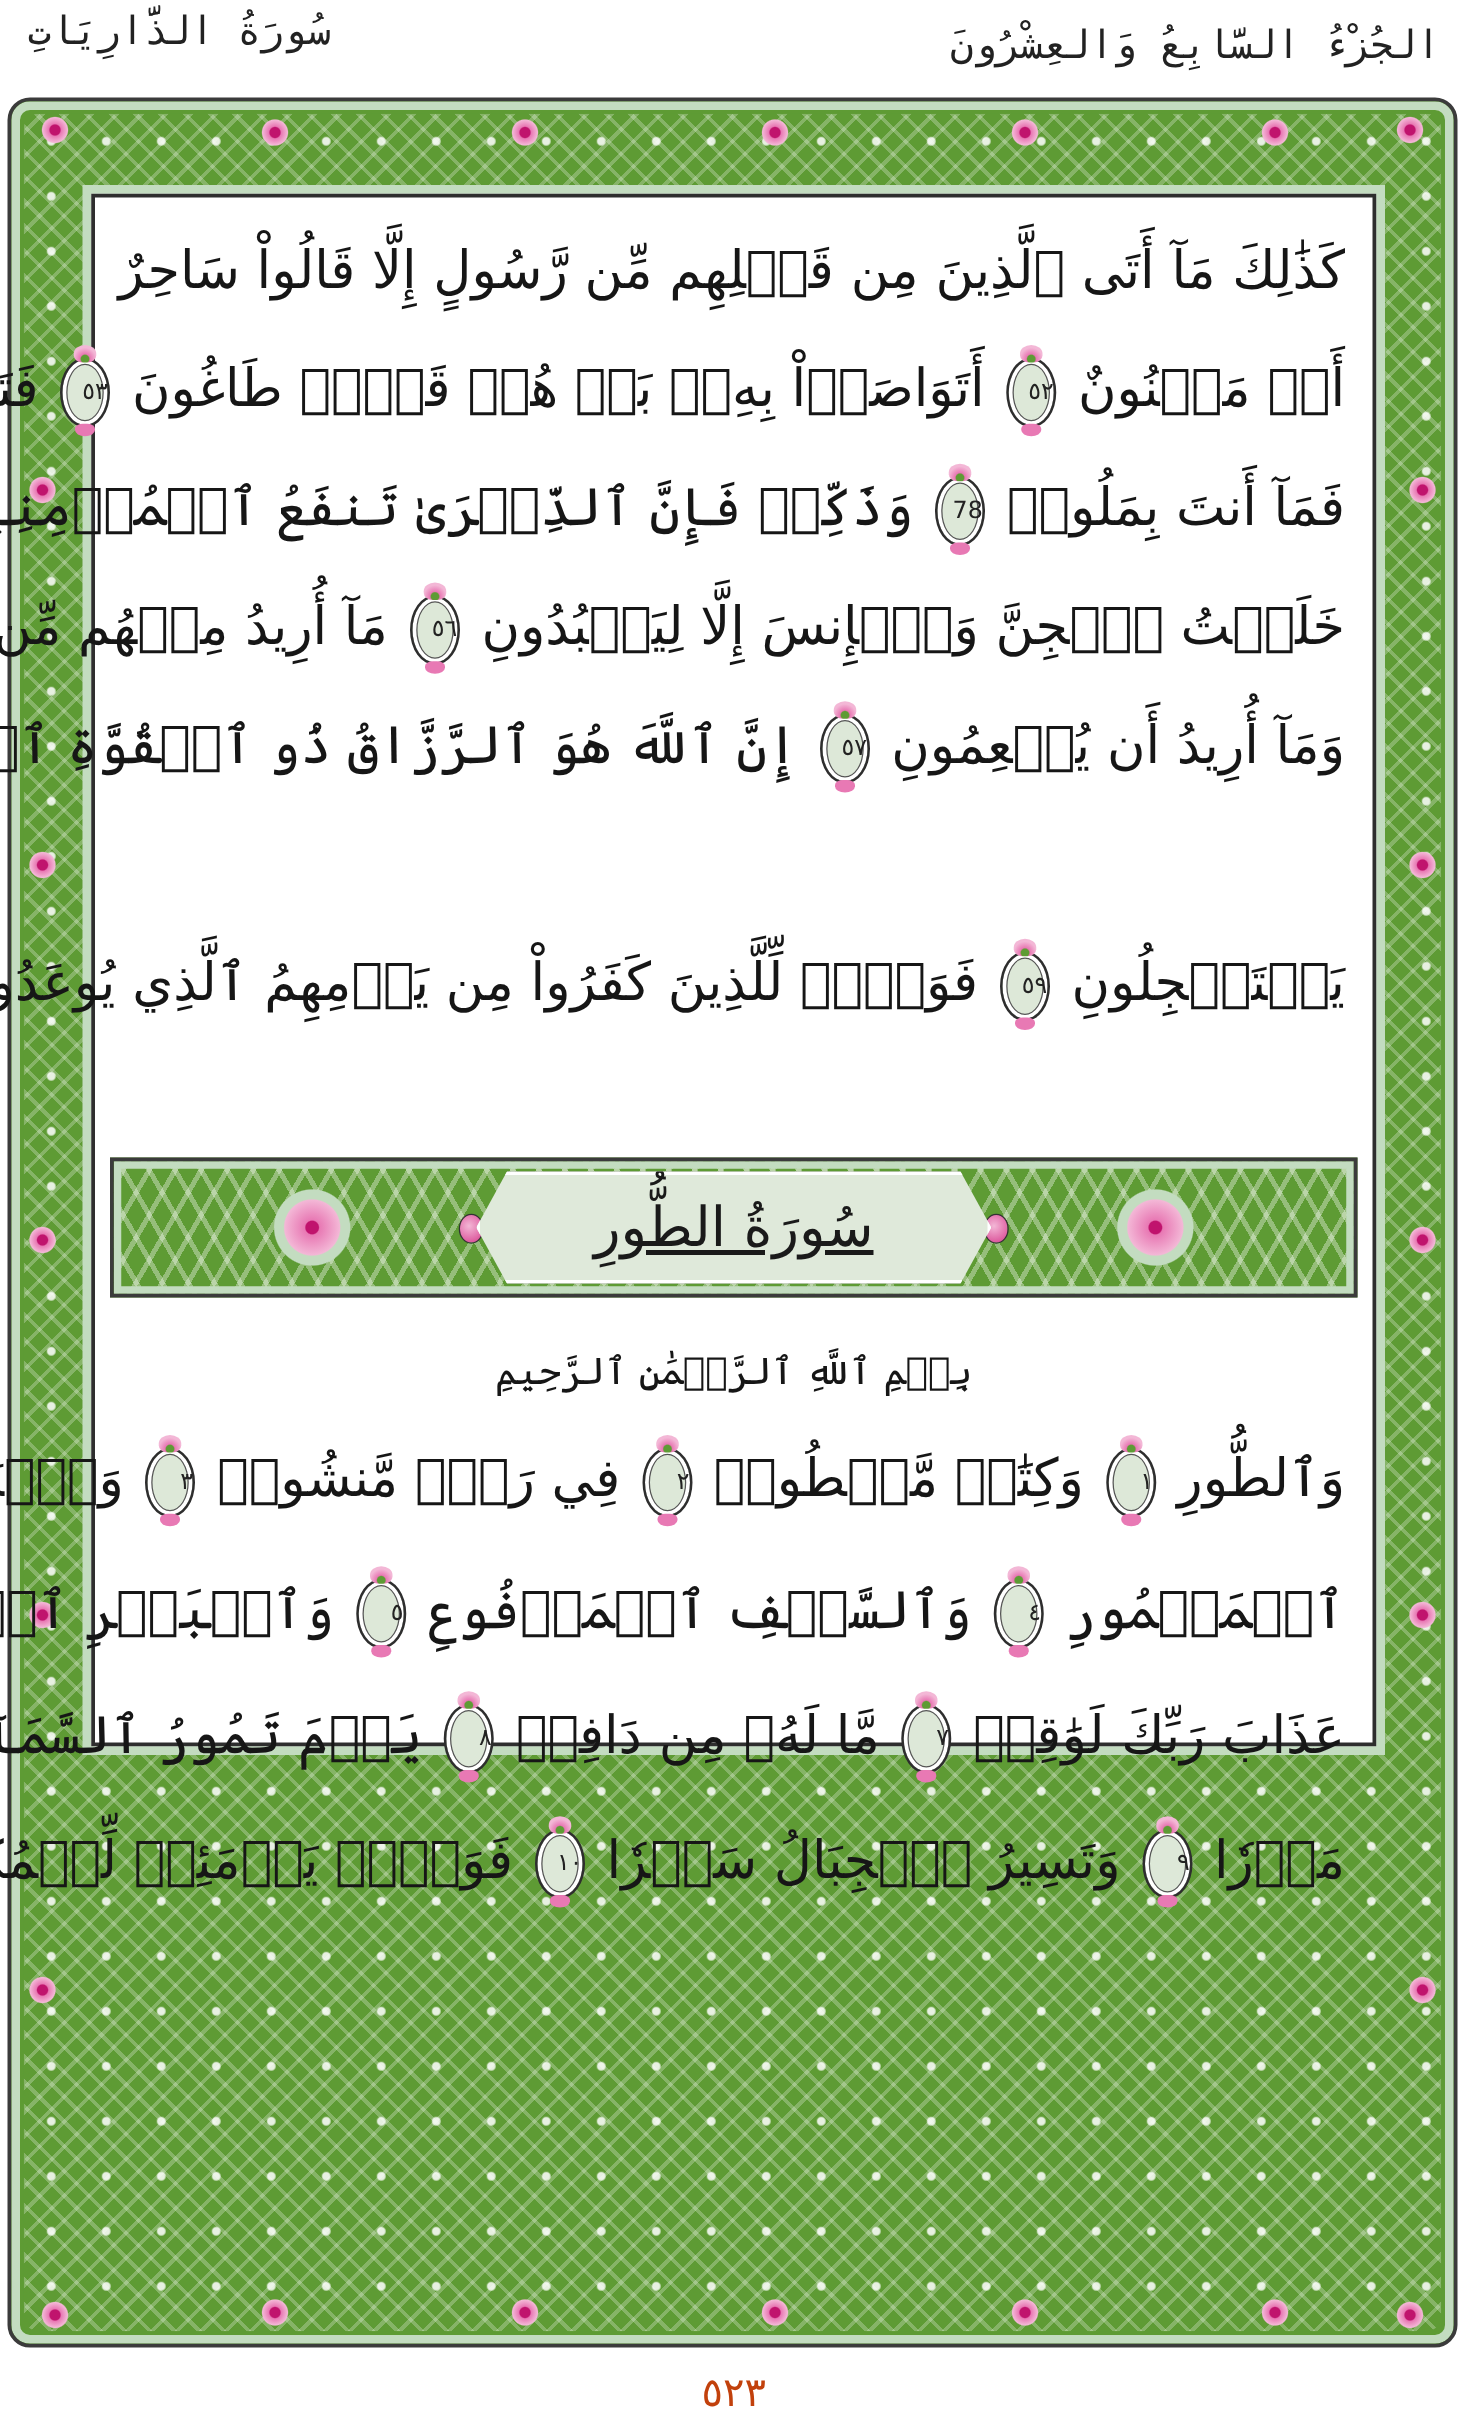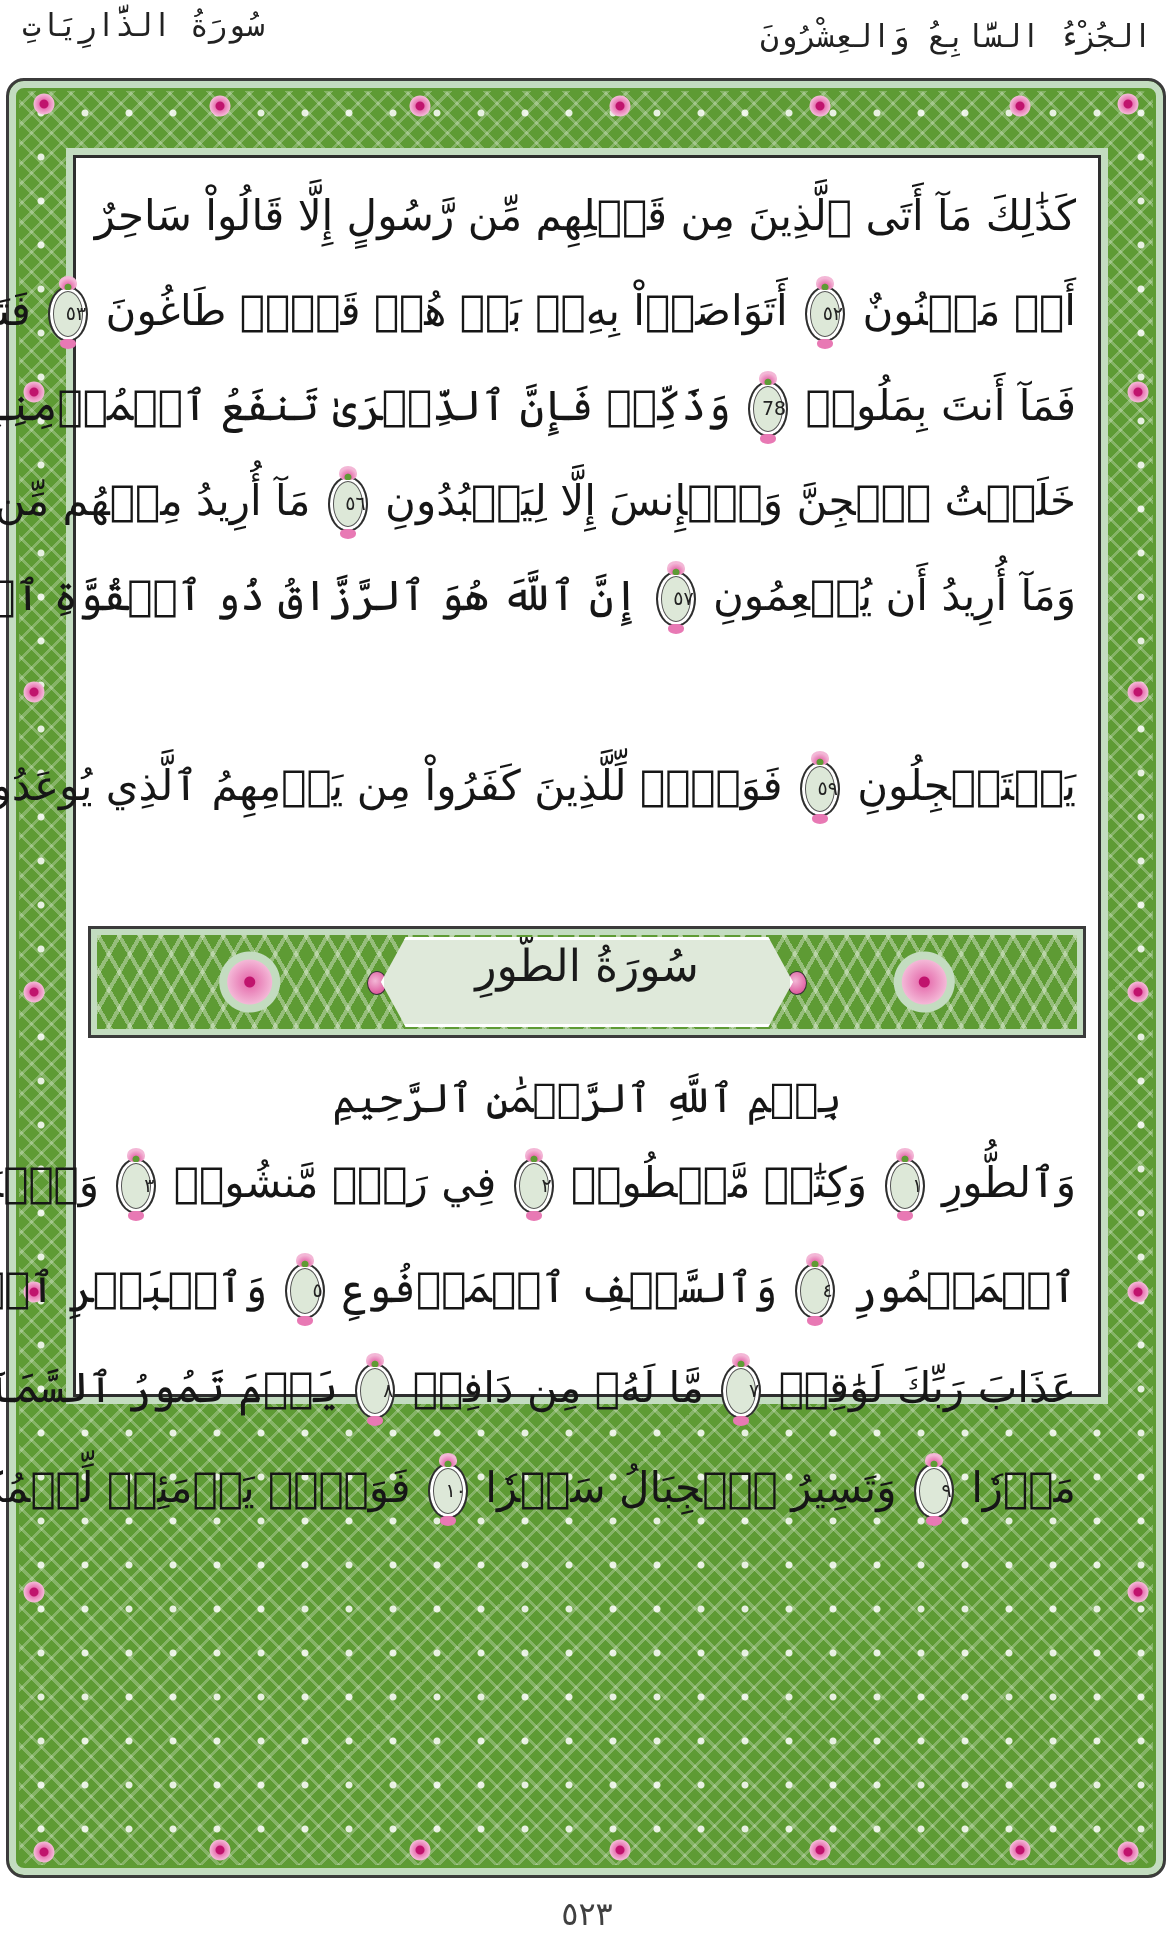--- a/index.html
+++ b/index.html
@@ -46,30 +46,30 @@
                 background:#5e9b34; border:3px solid #3b3b3b; box-sizing:border-box;
                 box-shadow: inset 0 0 0 6px #c3dcc0;
                 background-image:
                   radial-gradient(circle at 16% 50%, #c0136d 0 5px, #e879b4 6px, #f3b7d6 22px, #c3dcc0 23px, #c3dcc0 30px, transparent 31px),
                   radial-gradient(circle at 84% 50%, #c0136d 0 5px, #e879b4 6px, #f3b7d6 22px, #c3dcc0 23px, #c3dcc0 30px, transparent 31px),
                   repeating-linear-gradient(60deg, rgba(255,255,255,0.35) 0 4px, transparent 4px 18px),
                   repeating-linear-gradient(-60deg, rgba(255,255,255,0.35) 0 4px, transparent 4px 18px); }
   .cartouche { position:absolute; left:290px; right:290px; top:8px; bottom:8px;
                background:#dfe9da; border:3px solid #fff; outline:2px solid #3b3b3b;
                clip-path: polygon(6% 0, 94% 0, 100% 50%, 94% 100%, 6% 100%, 0 50%);
-               display:flex; align-items:flex-start; justify-content:center; }
+               display:flex; align-items:center; justify-content:center;text-decoration:underline; }
   .cartouche-text { font-family:"DejaVu Serif", serif; font-size:44px; color:#1a1a1a; direction:rtl; }
   .knob { position:absolute; top:50%; width:18px; height:22px; margin-top:-11px; border-radius:50%;
           background:radial-gradient(circle at 40% 40%, #f3b7d6, #d63c8c); border:1px solid #333; }
 
   .basmala { position:absolute; left:0; right:0; top:900px; height:80px; text-align:center;
-             direction:rtl; font-family:"DejaVu Serif", serif; font-size:40px; line-height:80px; color:#161616; }
+             direction:rtl; font-family:"DejaVu Serif", serif; font-size:30px; line-height:80px; color:#161616; }
 
   .page-number { position:absolute; left:0; right:0; top:1892px; height:44px; text-align:center;
-                 font-size:32px; line-height:44px; color:#404040; direction:rtl; }
+                 font-size:32px; line-height:44px; color:#c2410c; direction:rtl; }
 </style>
 </head>
 <body>
 
 <div class="running-head head-juz">الجُزْءُ السَّابِعُ وَالعِشْرُونَ</div>
 <div class="running-head head-surah">سُورَةُ الذَّارِيَاتِ</div>
 
 <div class="frame-outer">
   <div class="frame-pattern"></div>
 

